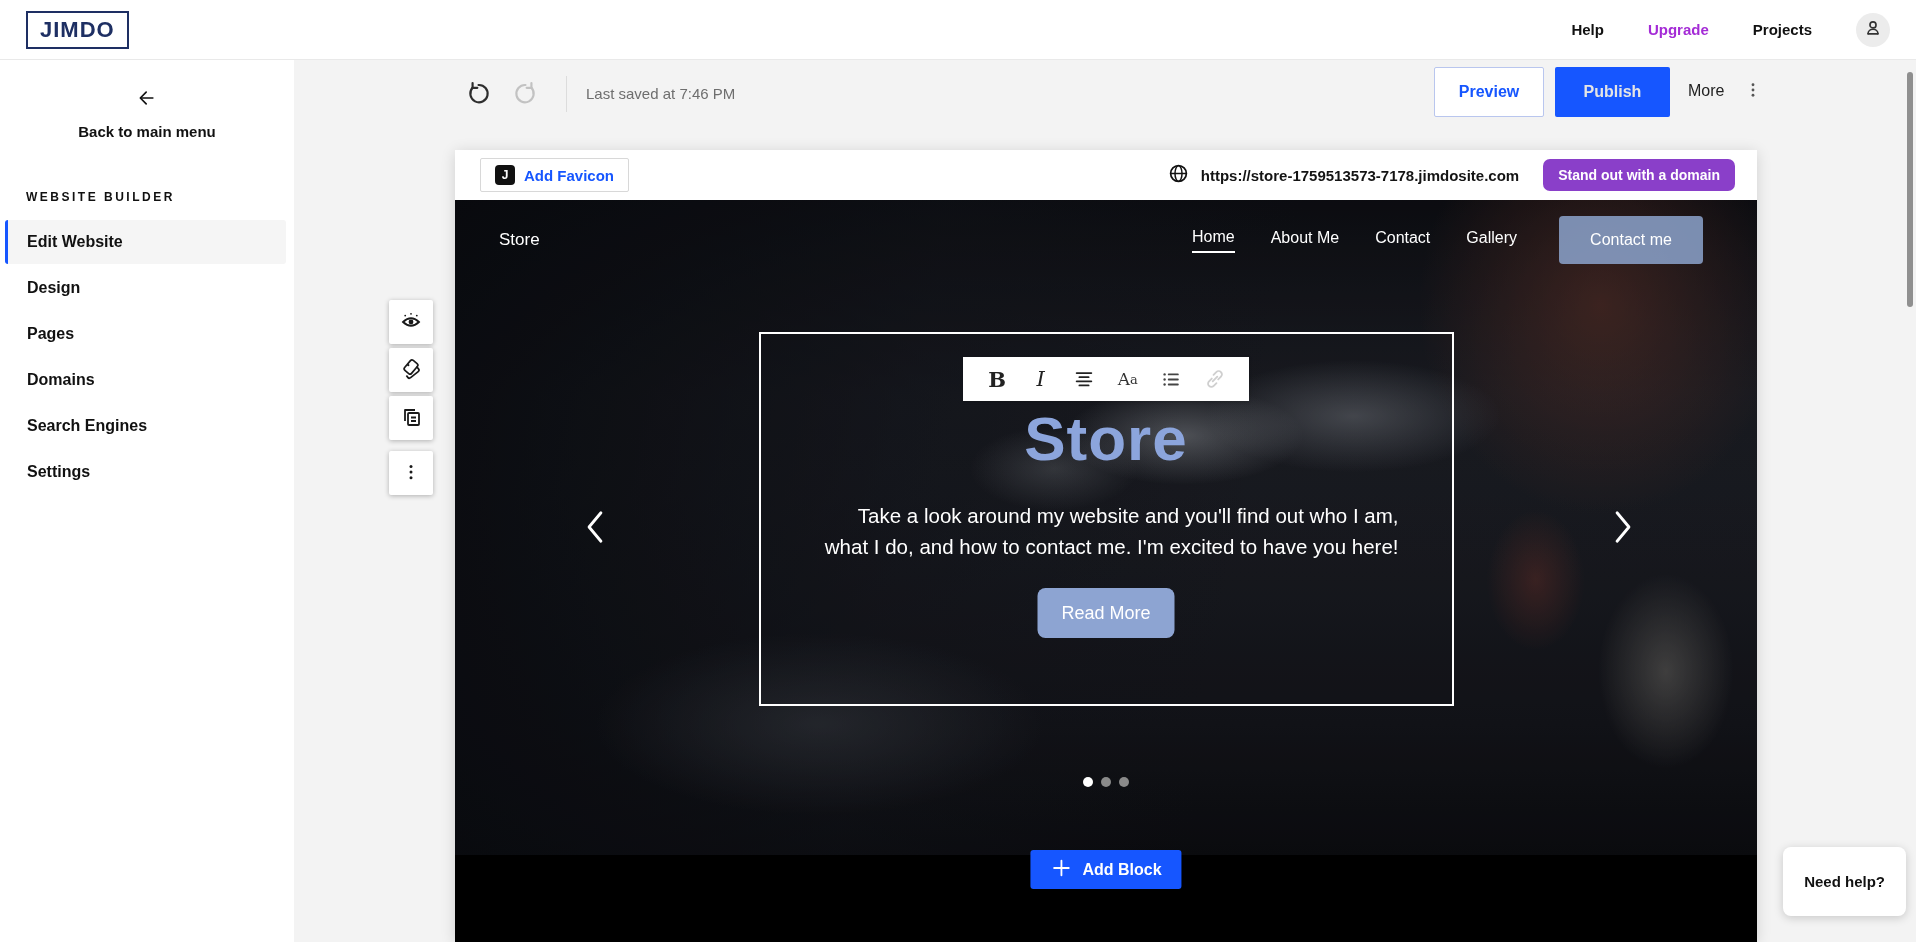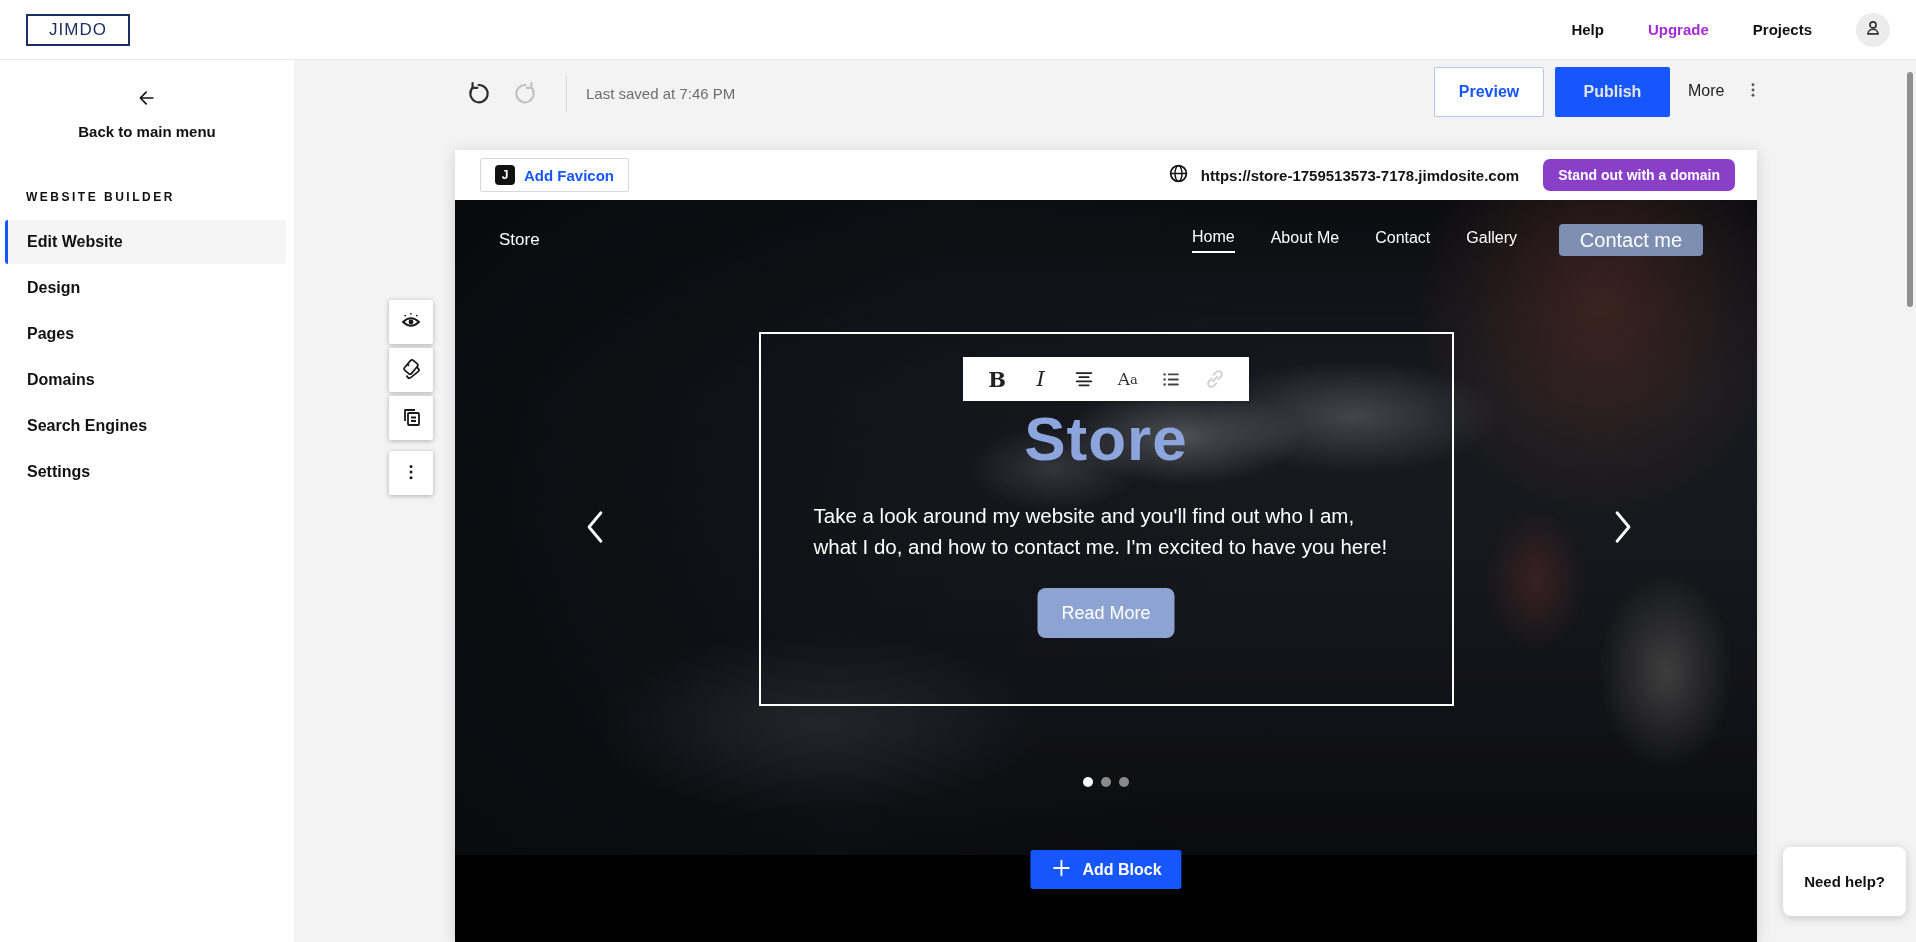--- a/index.html
+++ b/index.html
@@ -1,21 +1,21 @@
 <!DOCTYPE html>
 <html><head>
 <meta charset="utf-8">
 <title>Jimdo Website Builder</title>
 <style>
   * { margin:0; padding:0; box-sizing:border-box; }
   html,body { width:1916px; height:942px; overflow:hidden; font-family:"Liberation Sans", sans-serif; background:#fff; }
 
   
   .topbar { position:relative; height:60px; background:#fff; border-bottom:1px solid #e9e9e9; display:flex; align-items:center; padding:0 26px; z-index:40; }
-  .logo-box { border:2px solid #1e2f63; color:#1e2f63; font-weight:normal; font-size:17px; letter-spacing:1px; padding:4px 21px; cursor:pointer; }
+  .logo-box { border:2px solid #1e2f63; color:#1e2f63; font-weight:bold; font-size:22px; letter-spacing:1px; padding:4px 12px; cursor:pointer; }
   .top-nav { margin-left:auto; display:flex; align-items:center; gap:44px; }
   .top-link { font-size:15px; font-weight:bold; color:#111; cursor:pointer; text-decoration:none; }
   .top-link.upgrade { color:#a42bd6; }
   .avatar { width:34px; height:34px; border-radius:50%; background:#ececec; display:flex; align-items:center; justify-content:center; cursor:pointer; }
 
   
   .app { display:flex; height:882px; }
   .sidebar { width:294px; background:#fff; padding-top:20px; flex:none; }
   .back-row { display:flex; align-items:center; gap:12px; padding:8px 26px; font-size:15px; font-weight:bold; color:#111; cursor:pointer;flex-direction:column; }
   .section-title { padding:42px 26px 14px 26px; font-size:12px; font-weight:bold; letter-spacing:2.5px; color:#111; }
@@ -60,32 +60,32 @@
       linear-gradient(180deg, #23252c 0%, #1d1f25 45%, #14151a 80%, #0b0c0f 100%);
   }
   .hero::after { content:""; position:absolute; inset:0; background:rgba(8,10,14,0.22); pointer-events:none; }
   .hero > * { z-index:2; }
 
   .site-header { position:absolute; top:0; left:0; right:0; height:80px; display:flex; align-items:center; padding:0 54px 0 44px; }
   .site-logo { color:#fff; font-size:17px; cursor:pointer; }
   .site-nav { margin-left:auto; display:flex; align-items:center; gap:36px; }
   .site-nav a { color:#fff; font-size:16px; text-decoration:none; cursor:pointer; padding-bottom:5px; }
   .site-nav a.active { border-bottom:2px solid #fff; }
-  .btn-contact { margin-left:42px; width:144px; height:32px; background:rgba(140,163,205,0.85); border:none; border-radius:4px; color:#fff; font-size:20px; cursor:pointer; font-family:inherit; }
+  .btn-contact { margin-left:42px; width:144px; height:48px; background:rgba(140,163,205,0.85); border:none; border-radius:4px; color:#fff; font-size:16px; cursor:pointer; font-family:inherit; }
 
   .frame { position:absolute; left:304px; top:132px; width:695px; height:374px; border:2px solid #fff; }
 
   .text-toolbar { position:absolute; left:50%; transform:translateX(-50%); top:157px; width:286px; height:44px; background:#fff; display:flex; align-items:center; justify-content:space-between; padding:0 20px; box-shadow:0 1px 3px rgba(0,0,0,0.18); }
   .tt-icon { width:28px; height:28px; display:flex; align-items:center; justify-content:center; cursor:pointer; color:#222; }
   .tt-b { font-family:"DejaVu Serif", serif; font-weight:bold; font-size:21px; }
   .tt-i { font-family:"DejaVu Serif", serif; font-style:italic; font-size:21px; }
   .tt-aa { font-family:"DejaVu Serif", serif; font-size:17px; color:#333; }
 
   .hero-title { position:absolute; top:203px; left:0; right:0; text-align:center; font-size:62px; font-weight:bold; color:#8ca5dc; letter-spacing:1px; }
-  .hero-body { position:absolute; top:300px; left:50%; transform:translateX(-50%); width:585px; text-align:left; color:#fff; font-size:20.5px; line-height:31px; }
+  .hero-body { position:absolute; top:300px; left:50%; transform:translateX(-50%); width:585px; text-align:right; color:#fff; font-size:20.5px; line-height:31px; }
   .btn-readmore { position:absolute; top:388px; left:50%; transform:translateX(-50%); width:137px; height:50px; background:#8da4d2; border:none; border-radius:8px; color:#fff; font-size:18px; cursor:pointer; font-family:inherit; }
 
   .chev { position:absolute; top:305px; width:44px; height:44px; display:flex; align-items:center; justify-content:center; cursor:pointer; }
   .chev-left { left:118px; }
   .chev-right { right:112px; }
 
   .dots { position:absolute; top:577px; left:0; right:0; display:flex; justify-content:center; gap:8px; }
   .dot { width:10px; height:10px; border-radius:50%; background:#8a8a8a; cursor:pointer; }
   .dot.active { background:#fff; }
 

